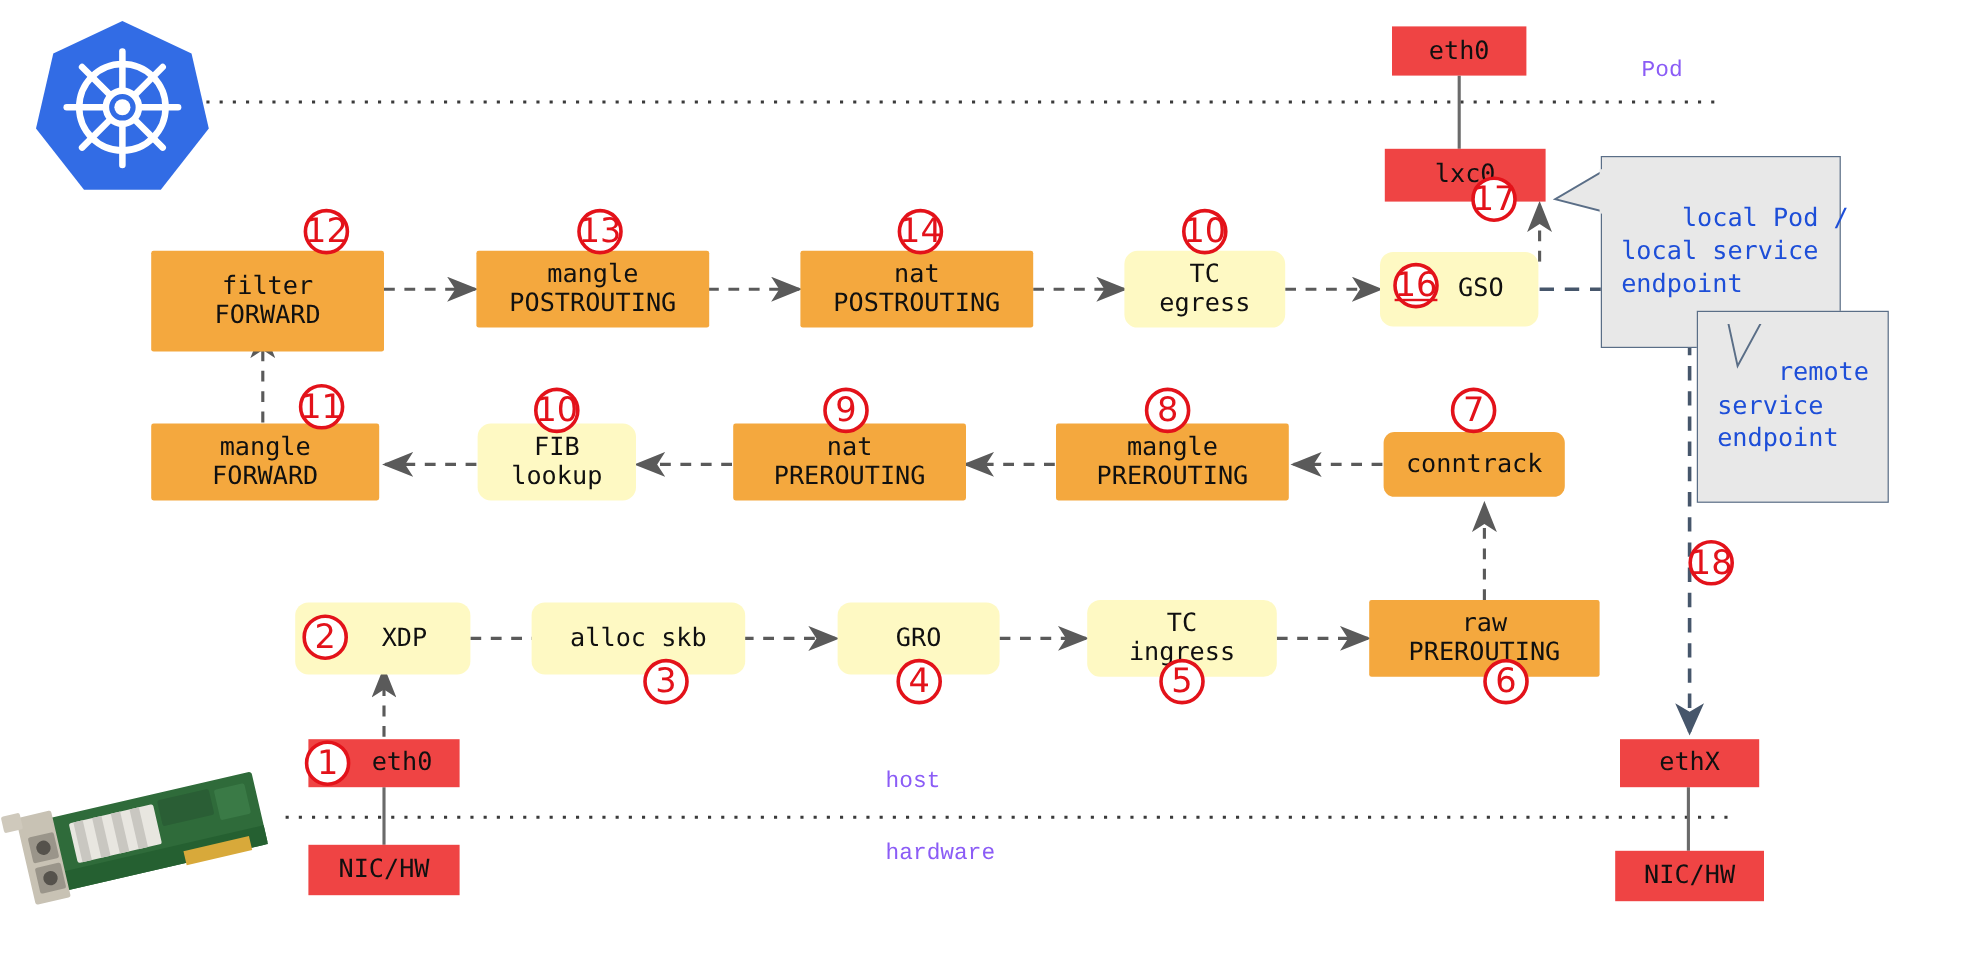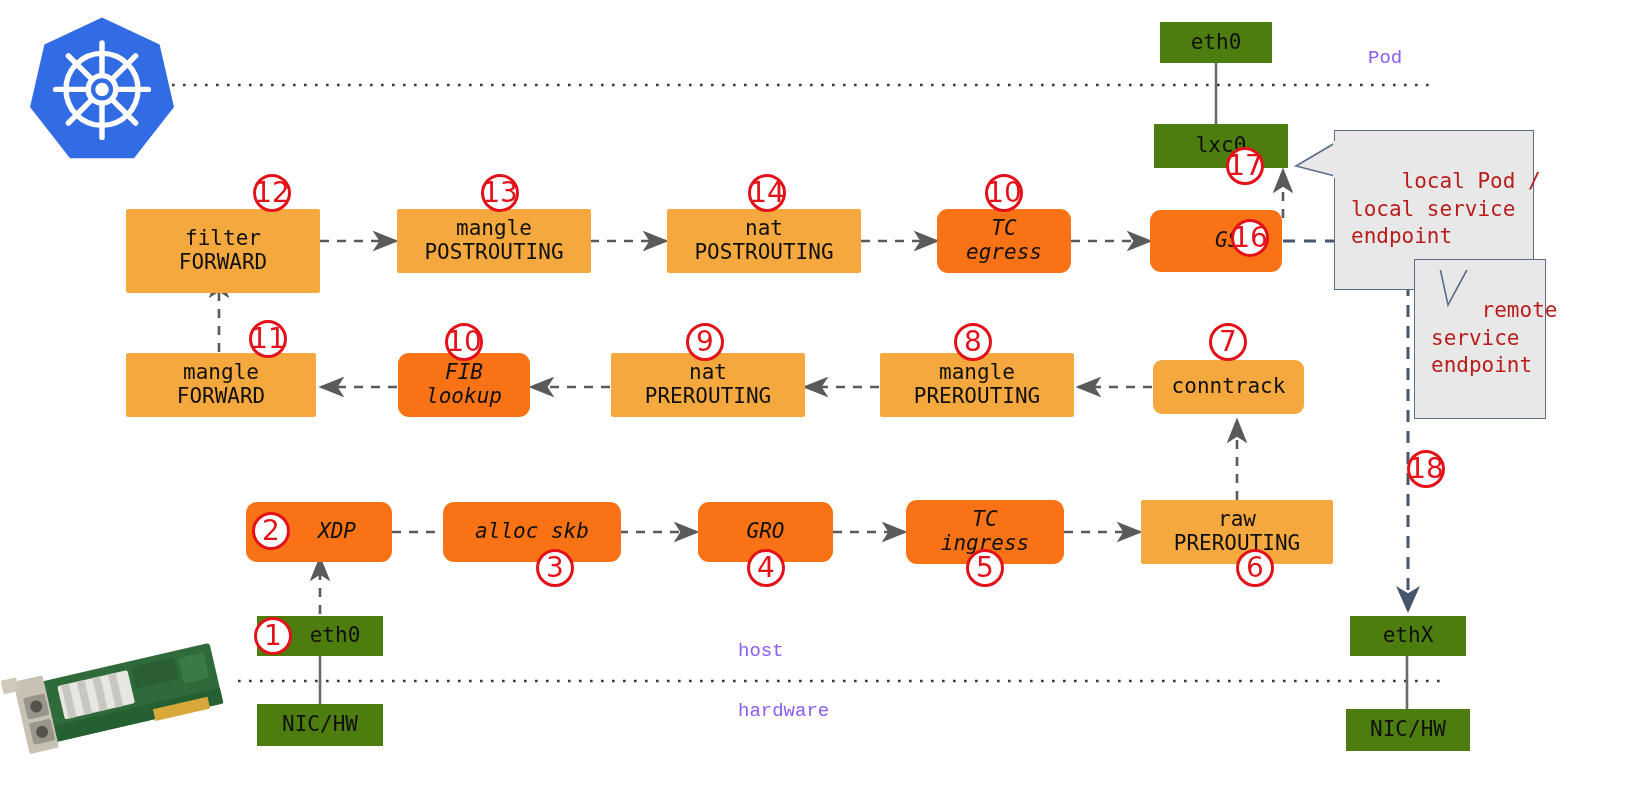--- a/index.html
+++ b/index.html
@@ -10,40 +10,40 @@
 
   
   .node{position:absolute;box-sizing:border-box;display:flex;flex-direction:column;
         align-items:center;justify-content:center;text-align:center;
         font-family:"DejaVu Sans Mono","Liberation Mono",monospace;
         font-size:21px;line-height:1.12;color:#101010;letter-spacing:0px;}
   .node .l1,.node .l2{display:block;white-space:pre;}
 
   .node.orange{background:#F4A83E;border-radius:2px;}
   .node.orange.rounded{border-radius:9px;}
-  .node.grey-soft{background:#f97316;border-radius:11px;font-style:italic;}
-  .node.grey-hard{background:#4d7c0f;border-radius:0px;}
+  .node.grey-soft{background:#fef9c3;border-radius:11px;}
+  .node.grey-hard{background:#ef4444;border-radius:0px;}
 
   
   .badge{position:absolute;box-sizing:border-box;
          width:38px;height:38px;border-radius:50%;
          border:3px solid #E3121A;background:#ffffff;color:#E3121A;
          display:flex;align-items:center;justify-content:center;
          font-family:"DejaVu Sans","Liberation Sans",sans-serif;
          font-size:28px;line-height:1;z-index:40;}
 
   
   .plain{position:absolute;font-family:Liberation Mono, monospace;
          font-size:19px;color:#8b5cf6;white-space:pre;}
 
   
   .callout{position:absolute;box-sizing:border-box;background:#E8E8E8;
            border:1.6px solid #5A6E87;padding:10px 14px 12px 16px;
            font-family:"DejaVu Sans Mono","Liberation Mono",monospace;
-           font-size:21px;line-height:1.3;color:#b91c1c;white-space:pre;z-index:30;}
+           font-size:21px;line-height:1.3;color:#1d4ed8;white-space:pre;z-index:30;}
 
   svg.layer{position:absolute;left:0;top:0;width:1650px;height:807px;
             overflow:visible;pointer-events:none;}
   svg.layer.under{z-index:5;}
   .nodes-layer{position:absolute;left:0;top:0;width:1650px;height:807px;z-index:20;}
   .k8s{position:absolute;z-index:25;}
   .nic{position:absolute;z-index:25;}
 </style>
 </head>
 <body>
@@ -247,38 +247,38 @@
 local service
 endpoint</span>
   </div>
   <svg class="layer" style="z-index:31;" viewBox="0 0 1650 807">
     <polygon points="1335,143 1335,176 1296,166" fill="#E8E8E8" stroke="#5A6E87" stroke-width="1.6" stroke-linejoin="miter"></polygon>
     <rect x="1333" y="141" width="5" height="37" fill="#E8E8E8"></rect>
     <polygon points="1440,268 1468,268 1448,305" fill="#E8E8E8" stroke="#5A6E87" stroke-width="1.6" stroke-linejoin="miter"></polygon>
     <rect x="1438" y="264" width="32" height="6" fill="#E8E8E8"></rect>
   </svg>
 
-  <div class="callout" style="left:1414px;top:259px;width:132px;">
+  <div class="callout" style="left:1414px;top:259px;width:160px;">
     <span>remote
 service
 endpoint</span>
   </div>
 
   <div class="badge" style="left:254px;top:617px;">1</div>
   <div class="badge" style="left:252px;top:512px;">2</div>
   <div class="badge" style="left:536px;top:549px;">3</div>
   <div class="badge" style="left:747px;top:549px;">4</div>
   <div class="badge" style="left:966px;top:549px;">5</div>
   <div class="badge" style="left:1236px;top:549px;">6</div>
   <div class="badge" style="left:1209px;top:323px;">7</div>
   <div class="badge" style="left:954px;top:323px;">8</div>
   <div class="badge" style="left:686px;top:323px;">9</div>
   <div class="badge" style="left:445px;top:323px;">10</div>
   <div class="badge" style="left:249px;top:320px;">11</div>
   <div class="badge" style="left:253px;top:174px;">12</div>
   <div class="badge" style="left:481px;top:174px;">13</div>
   <div class="badge" style="left:748px;top:174px;">14</div>
   <div class="badge" style="left:985px;top:174px;">10</div>
-  <div class="badge" style="left:1231px;top:219px;">16</div>
+  <div class="badge" style="left:1161px;top:219px;text-decoration:underline;">16</div>
   <div class="badge" style="left:1226px;top:147px;">17</div>
   <div class="badge" style="left:1407px;top:450px;">18</div>
 
 </div>
 
 </body></html>

